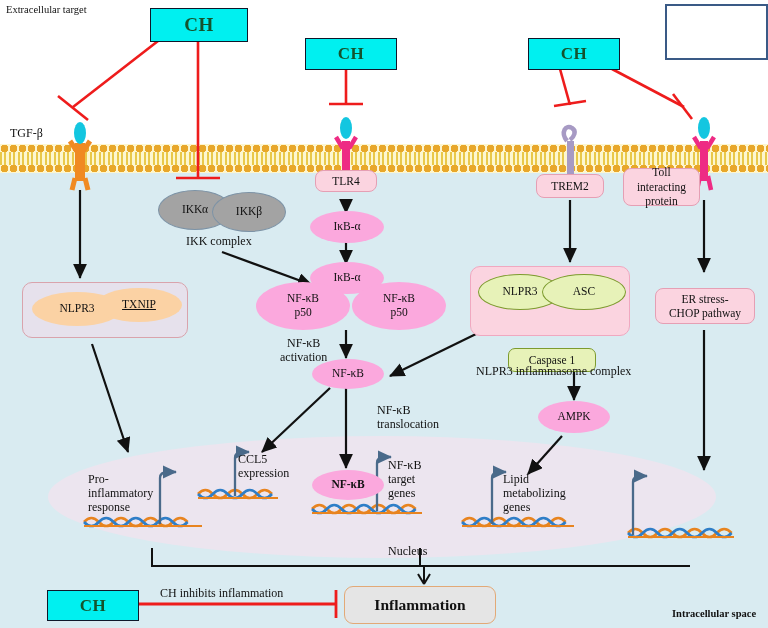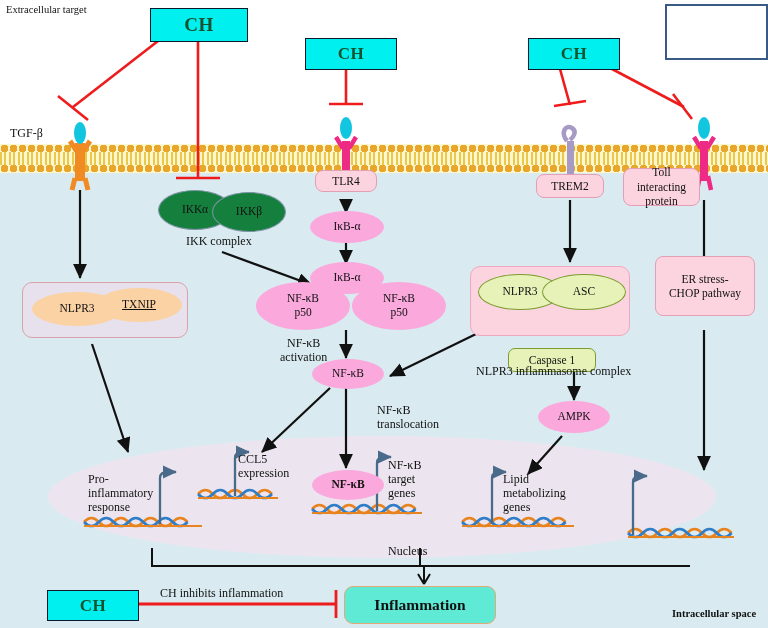--- a/index.html
+++ b/index.html
@@ -41,33 +41,33 @@
 
   
   .pbox{position:absolute;background:#fbd4e0;border:1px solid #e59fb4;border-radius:8px;
     display:flex;align-items:center;justify-content:center;text-align:center;
     font-size:11.5px;color:#111;line-height:1.25;padding:2px 4px;box-sizing:border-box;}
 
   
   .ell{position:absolute;border-radius:50%;display:flex;align-items:center;justify-content:center;
     text-align:center;font-size:11.5px;color:#111;line-height:1.2;}
   .ell.pink{background:#fba8dd;}
-  .ell.lav{background:#15803d;border:1.4px solid #7d93a6;}
+  .ell.lav{background:#a3a3a3;border:1.4px solid #7d93a6;}
   .ell.peach{background:#fbd2a4;}
   .ell.green{background:#e7f2b8;border:1.6px solid #7d9b2e;}
 
   .grnrect{position:absolute;background:#e7f2b8;border:1.6px solid #7d9b2e;border-radius:7px;
     display:flex;align-items:center;justify-content:center;font-size:11.5px;color:#111;}
 
   
   .cbox{position:absolute;border-radius:10px;box-sizing:border-box;}
   .cbox.lav{background:#e6e1ec;border:1.6px solid #d9a3ac;}
   .cbox.pinkbg{background:#fbd4e0;border:1.6px solid #f0a8c0;}
 
-  .inflbox{position:absolute;background:#5eead4;border:1.4px solid #e2a977;border-radius:9px;
+  .inflbox{position:absolute;background:#e5e5e5;border:1.4px solid #e2a977;border-radius:9px;
     display:flex;align-items:center;justify-content:center;font-weight:bold;font-size:15.5px;color:#111;}
 
   
   .legend{position:absolute;left:665px;top:4px;width:99px;height:52px;
     background:#ffffff;border:2px solid #3a5a86;}
 
   svg.ov{position:absolute;left:0;top:0;width:768px;height:628px;pointer-events:none;}
 </style>
 </head>
 <body>
@@ -223,21 +223,21 @@
 
   <div class="chbox" style="left:150px;top:8px;width:96px;height:32px;">CH</div>
   <div class="chbox small" style="left:305px;top:38px;width:90px;height:30px;">CH</div>
   <div class="chbox small" style="left:528px;top:38px;width:90px;height:30px;">CH</div>
   <div class="chbox small" style="left:47px;top:590px;width:90px;height:29px;">CH</div>
 
   <div class="pbox" style="left:315px;top:170px;width:62px;height:22px;">TLR4</div>
   <div class="pbox" style="left:536px;top:174px;width:68px;height:24px;">TREM2</div>
   <div class="pbox" style="left:623px;top:168px;width:77px;height:38px;white-space:pre-line;">Toll interacting
 protein</div>
-  <div class="pbox" style="left:655px;top:256px;width:100px;height:60px;white-space:pre-line;">ER stress-
+  <div class="pbox" style="left:655px;top:288px;width:100px;height:36px;white-space:pre-line;">ER stress-
 CHOP pathway</div>
 
   <div class="ell lav" style="left:158px;top:190px;width:72px;height:38px;">IΚΚα</div>
   <div class="ell lav" style="left:212px;top:192px;width:72px;height:38px;">IΚΚβ</div>
   <div class="lbl md" style="left:186px;top:234px;">IΚΚ complex</div>
 
   <div class="ell pink" style="left:310px;top:211px;width:74px;height:32px;">IκB-α</div>
   <div class="ell pink" style="left:310px;top:262px;width:74px;height:32px;">IκB-α</div>
   <div class="ell pink" style="left:256px;top:282px;width:94px;height:48px;white-space:pre-line;">NF-κB
 p50</div>

